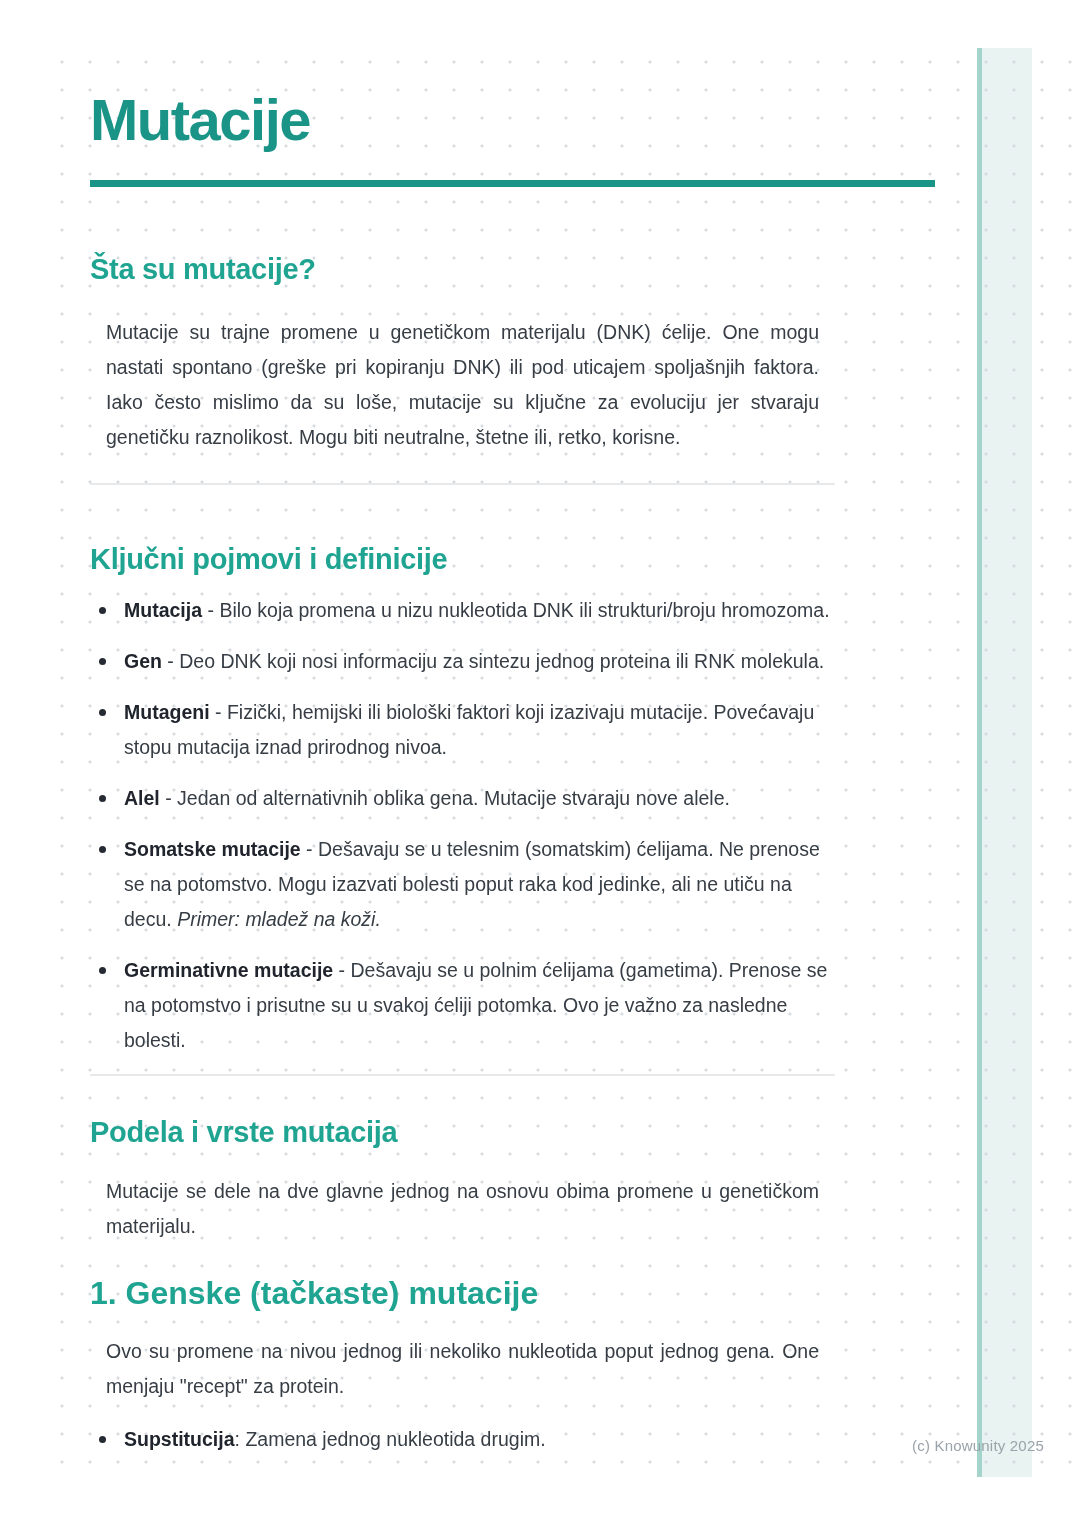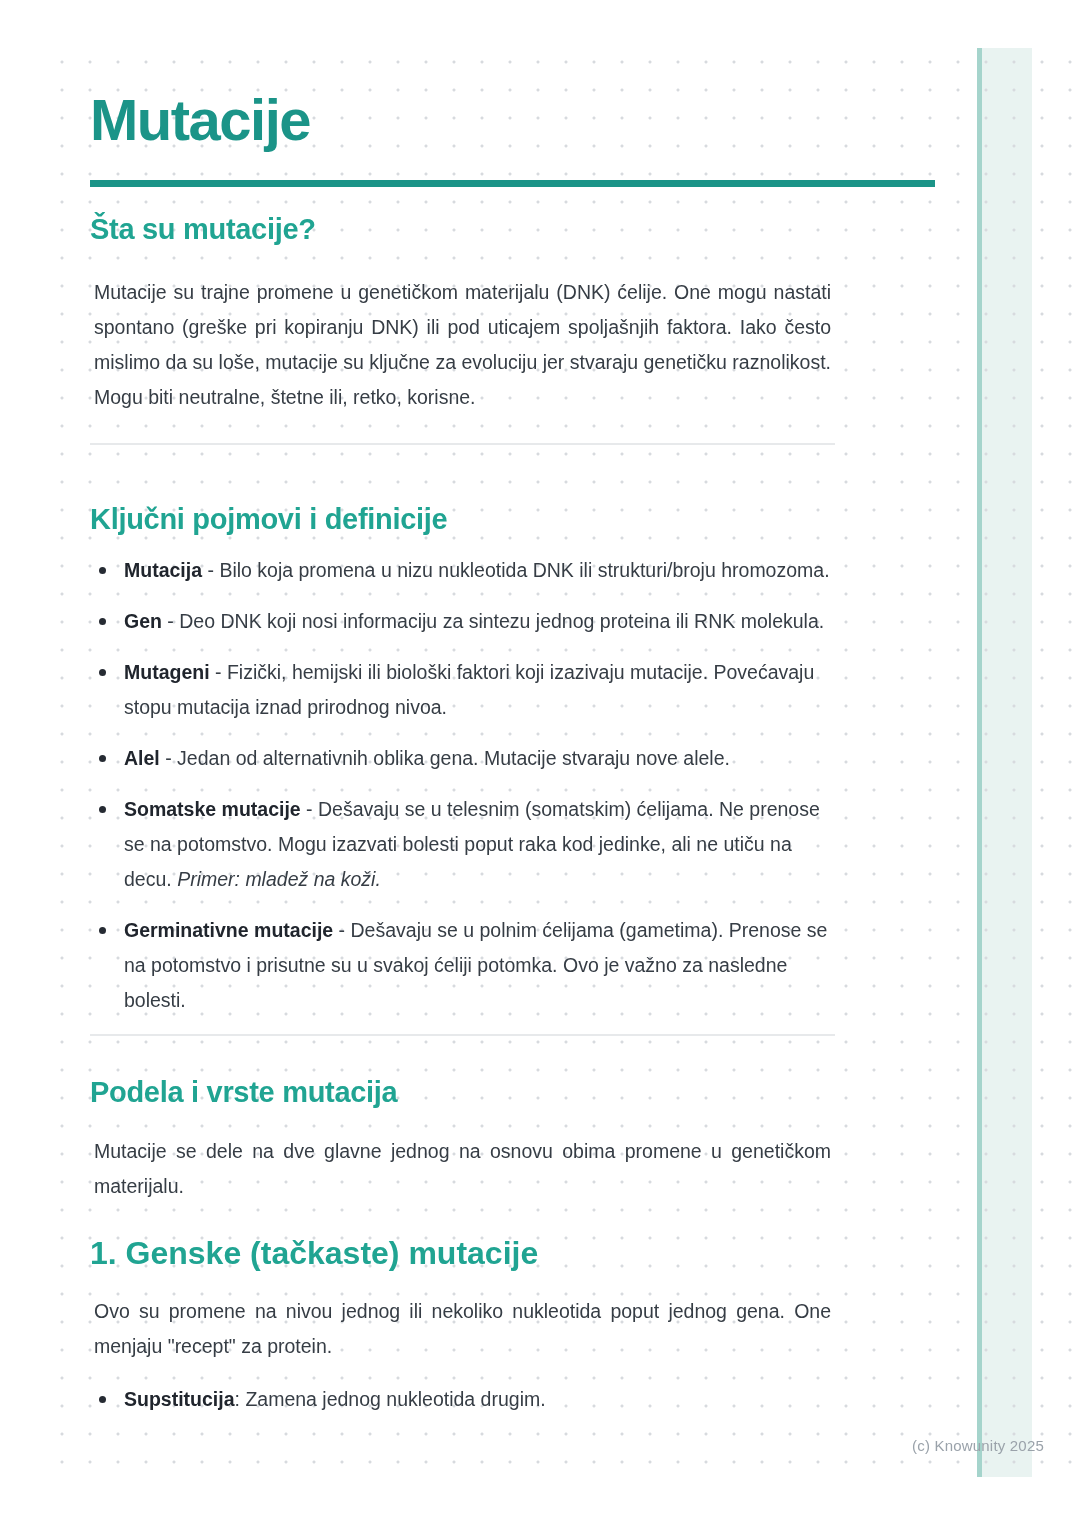--- a/index.html
+++ b/index.html
@@ -64,38 +64,38 @@
   }
 
   h2 {
     font-size: 29px;
     line-height: 36px;
     font-weight: 700;
     letter-spacing: -0.3px;
     color: #20a492;
     margin: 0;
   }
-  h2.intro-heading { margin-top: 24px; }
+  h2.intro-heading { margin-top: 64px; }
   h2.keyterms-heading { margin-top: 56px; }
   h2.types-heading { margin-top: 38px; }
 
   h3.gene-heading {
     font-size: 32px;
     line-height: 30px;
     font-weight: 700;
     color: #20a492;
     margin: 34px 0 0;
   }
 
   p {
     font-size: 19.5px;
     line-height: 35px;
     color: #363d45;
     text-align: justify;
-    margin: 28px 4px 0;
+    margin: 28px 16px 0;
   }
   p.types-body { margin-top: 24px; }
   p.gene-body { margin-top: 26px; }
 
   .divider {
     height: 2px;
     width: 100%;
     background: #e7e9eb;
     margin-top: 28px;
   }

